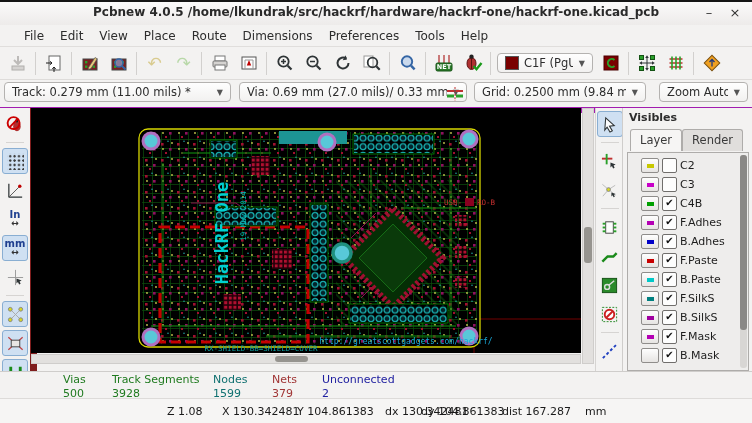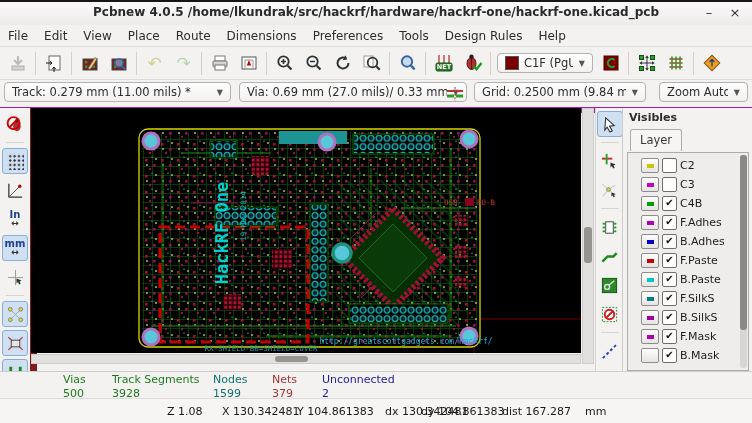--- a/index.html
+++ b/index.html
@@ -9,21 +9,21 @@
   .titlebar{position:absolute;top:0;left:0;right:0;height:23px;
     background:linear-gradient(#fbfafa,#edebea);border-top:2px solid #161616;
     border-bottom:1px solid #c9c7c5;}
   .title{position:absolute;left:0;right:0;top:3px;text-align:center;font-weight:bold;
     font-size:12px;color:#2a2a2a;}
   .winbtn{position:absolute;top:2px;width:18px;height:18px;text-align:center;
     line-height:18px;font-size:13px;color:#333;}
   .winbtn.min{right:34px;} .winbtn.close{right:8px;}
   
   .menubar{position:absolute;top:25px;left:0;right:0;height:21px;display:flex;
-    align-items:center;padding-left:0;background:#f3f2f1;border-bottom:1px solid #e0dedc;}
+    align-items:center;padding-left:16px;background:#f3f2f1;border-bottom:1px solid #e0dedc;}
   .menu-item{padding:2px 8px;font-size:12px;}
   
   .toolbar1{position:absolute;top:47px;left:0;right:0;height:32px;display:flex;
     align-items:center;padding-left:3px;background:#f3f2f1;border-bottom:1px solid #dedcda;}
   .tbtn{width:29px;height:28px;display:flex;align-items:center;justify-content:center;flex:none;}
   .tsep{width:1px;height:23px;background:#d2d0ce;margin:0 3px;flex:none;}
   .glyph{font-size:17px;line-height:1;}
   .toolbar2{position:absolute;top:80px;left:0;right:0;height:27px;background:#f3f2f1;
     border-bottom:6px solid #a21caf;}
   .combo{position:absolute;top:2px;height:20px;border:1px solid #b4b2b0;border-radius:4px;
@@ -104,21 +104,20 @@
 
 <div class="menubar">
   <span class="menu-item">File</span>
   <span class="menu-item">Edit</span>
   <span class="menu-item">View</span>
   <span class="menu-item">Place</span>
   <span class="menu-item">Route</span>
   <span class="menu-item">Dimensions</span>
   <span class="menu-item">Preferences</span>
   <span class="menu-item">Tools</span>
-  <span class="menu-item">Design Rules</span>
   <span class="menu-item">Help</span>
 </div>
 
 <div class="toolbar1">
   <div class="tbtn">
       <svg width="20" height="20" viewBox="0 0 20 20">
         <path d="M10 3v7M6 7l4 4 4-4" stroke="#bdbbb9" stroke-width="2" fill="none"></path>
         <rect x="4" y="13" width="12" height="4" fill="#d5d3d1" stroke="#b0aeac"></rect>
       </svg>
     </div>
@@ -515,20 +514,21 @@
         <circle cx="9.5" cy="11" r="2" fill="#2a8a2a"></circle>
         <rect x="14" y="3" width="3.5" height="3.5" fill="#2aa02a"></rect>
       </svg>
     </div>
 </div>
 
 <div class="panel">
   <div class="panel-title">Visibles</div>
   <div class="tabs">
     <div class="tab active">Layer</div>
+    <div class="tab">Render</div>
   </div>
   <div class="layer-list">
       <div class="lrow">
         <span class="lmark"></span>
         <span class="lswatch">
           <span class="dash" style="background:#c8c800"></span>
         </span>
         <span class="lcheck"></span>
         <span class="lname">C2</span>
       </div>

